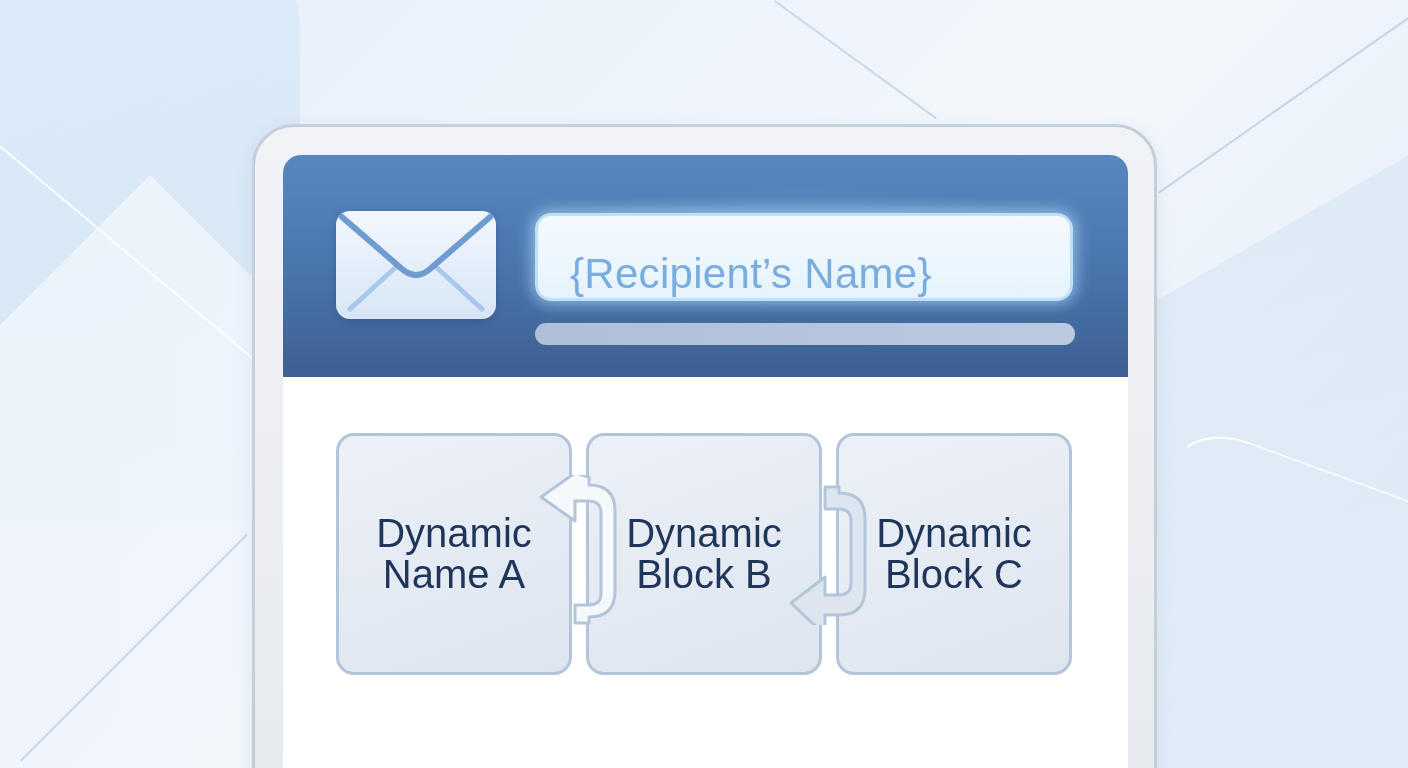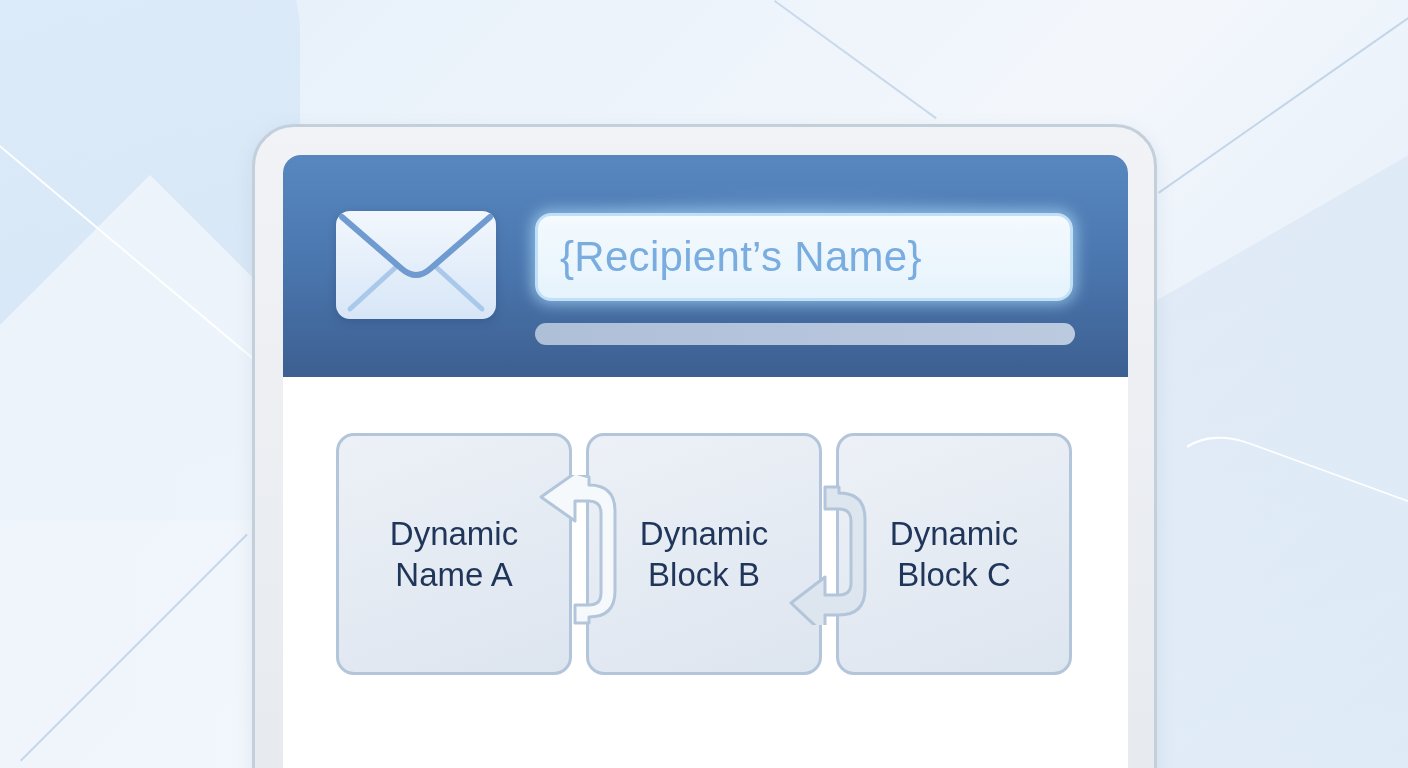--- a/index.html
+++ b/index.html
@@ -71,22 +71,22 @@
     background: linear-gradient(180deg, #f2f7fd 0%, #d7e6f7 100%);
     box-shadow: 0 3px 8px rgba(30,50,90,0.25);
   }
   .envelope svg { position: absolute; left: 0; top: 0; }
   .name-field {
     position: absolute; left: 252px; top: 58px; width: 538px; height: 88px;
     border-radius: 16px;
     background: linear-gradient(180deg, #f4fafe 0%, #e6f3fc 100%);
     border: 3px solid #bfe0f7;
     box-shadow: 0 0 14px 4px rgba(175,220,250,0.6);
-    display: flex; align-items: center;
-    padding-left: 22px;
+    display: flex; align-items: flex-end;
+    padding-left: 32px;
   }
   .name-text {
     font-size: 42px; color: #79ade0; letter-spacing: 0.3px;
   }
   .sub-bar {
     position: absolute; left: 252px; top: 168px; width: 540px; height: 22px;
     border-radius: 11px;
     background: linear-gradient(90deg, #aebfd8 0%, #bccae0 100%);
   }
 
@@ -96,21 +96,21 @@
     border: 3px solid #b3c5da;
     border-radius: 18px;
     background: linear-gradient(160deg, #edf1f7 0%, #dde5ef 100%);
     display: flex; align-items: center; justify-content: center;
     text-align: center;
   }
   .block-a { left: 53px; }
   .block-b { left: 303px; }
   .block-c { left: 553px; }
   .block-label {
-    font-size: 33px; line-height: 41px; color: #1f3559; font-weight: 500;
+    font-size: 40px; line-height: 41px; color: #1f3559; font-weight: 500;
   }
   .connector { position: absolute; }
 </style>
 </head>
 <body>
 
 <div class="bg-shape bg-rounded"></div>
 <div class="bg-shape bg-diag-left"></div>
 <div class="bg-shape bg-right-panel"></div>
 <div class="bg-line line1"></div>

